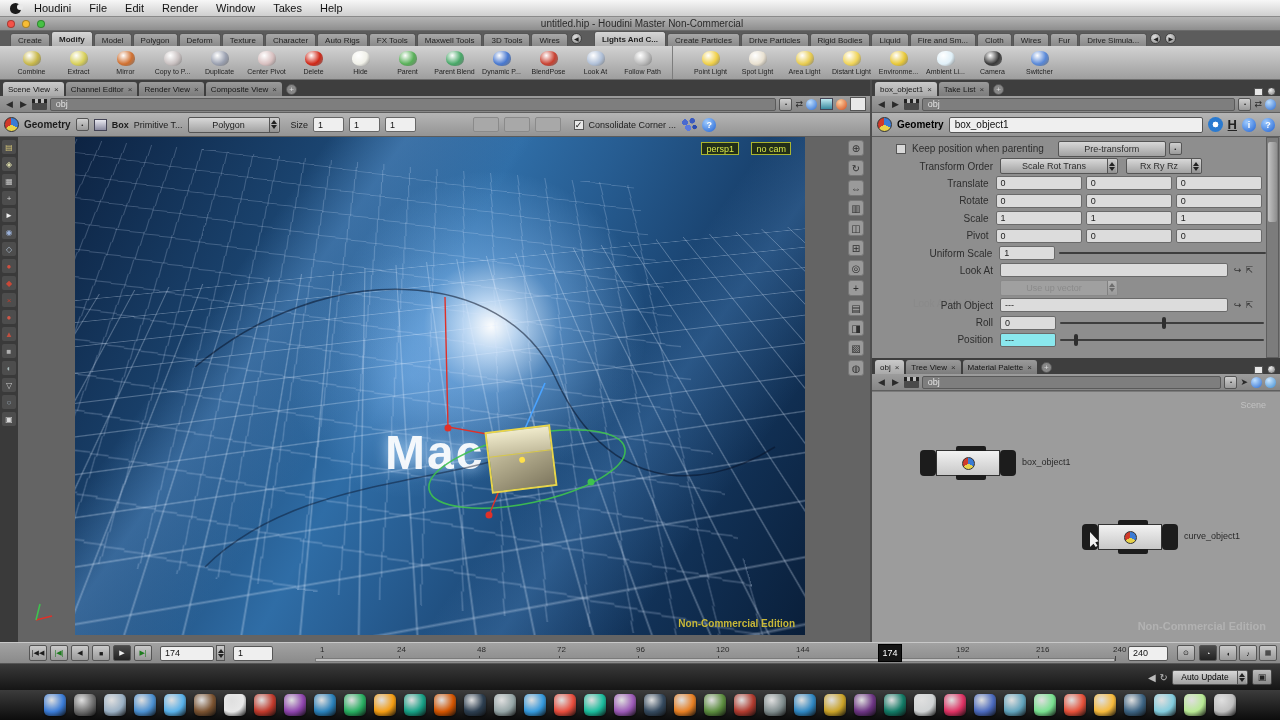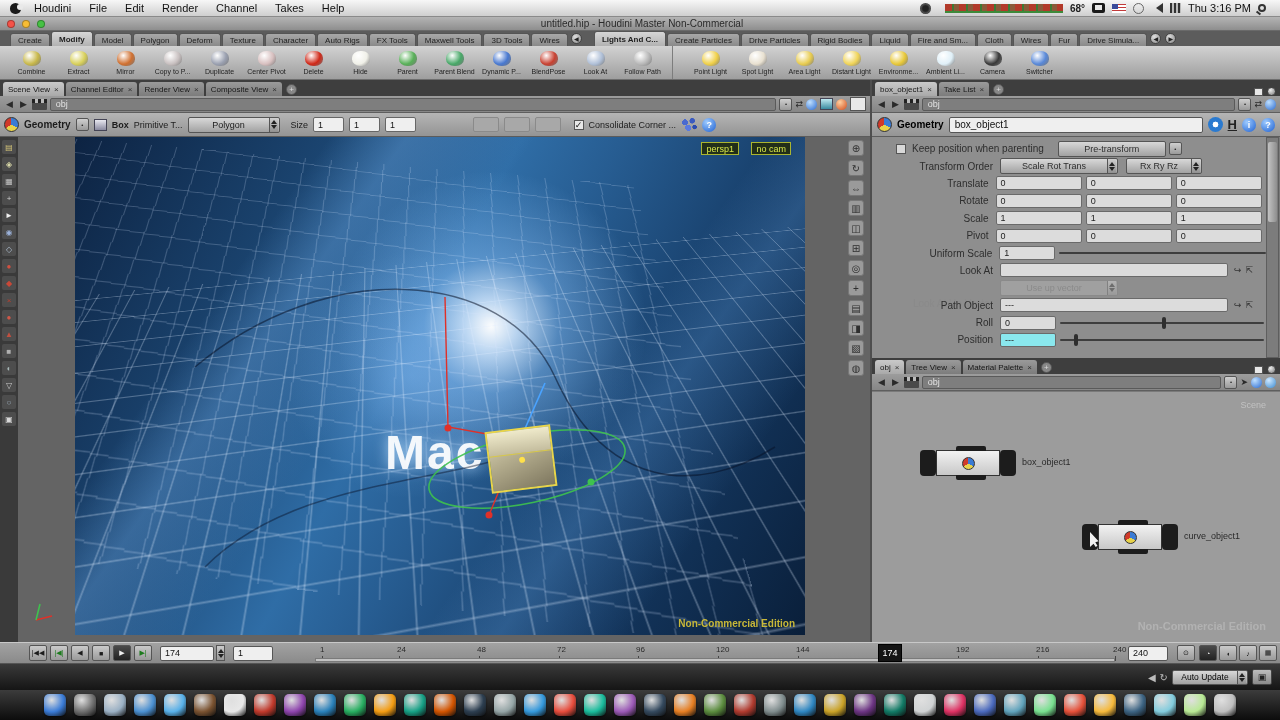--- a/index.html
+++ b/index.html
@@ -234,42 +234,29 @@
         <div class="mb-item">
           <span>File</span>
         </div>
         <div class="mb-item">
           <span>Edit</span>
         </div>
         <div class="mb-item">
           <span>Render</span>
         </div>
         <div class="mb-item">
-          <span>Channel</span>
+          <span>Window</span>
         </div>
         <div class="mb-item">
           <span>Takes</span>
         </div>
         <div class="mb-item">
           <span>Help</span>
         </div>
       </div>
-    <div id="mb-right">
-      <span class="gear-ic"></span>
-      <span class="mini-stats"></span>
-      <span class="cpu-meter"></span>
-      <span class="temp">68°</span>
-      <span class="disp-ic"></span>
-      <span class="flag-ic"></span>
-      <span class="batt-ic"></span>
-      <span class="vol-ic"></span>
-      <span class="istat-ic"></span>
-      <span class="clock">Thu 3:16 PM</span>
-      <span class="mag-ic"></span>
-    </div>
   </div>
 
   <div id="titlebar">
     <span class="tlight tl-red"></span>
     <span class="tlight tl-yel"></span>
     <span class="tlight tl-grn"></span>
     <div id="win-title">untitled.hip - Houdini Master Non-Commercial</div>
   </div>
 
   <div id="shelftabs">

